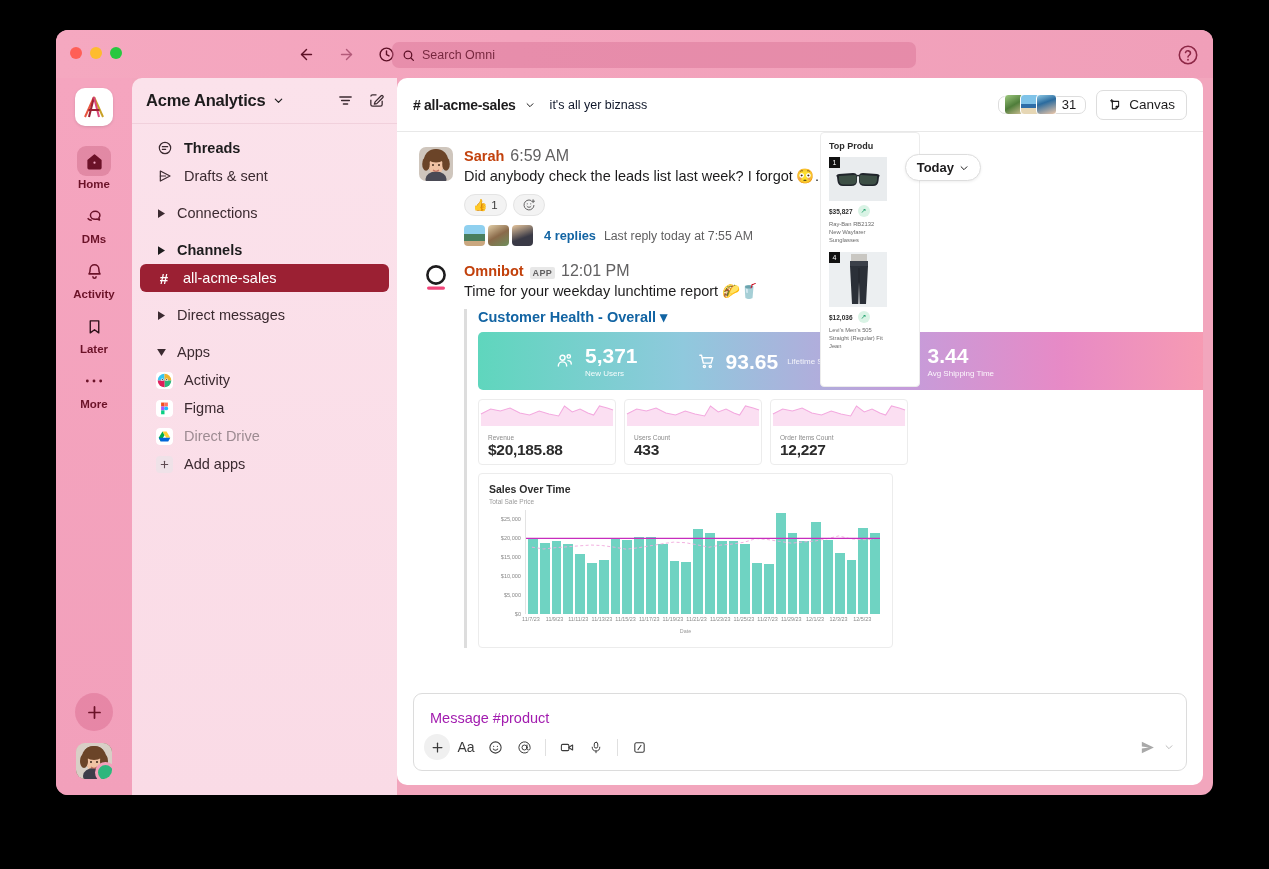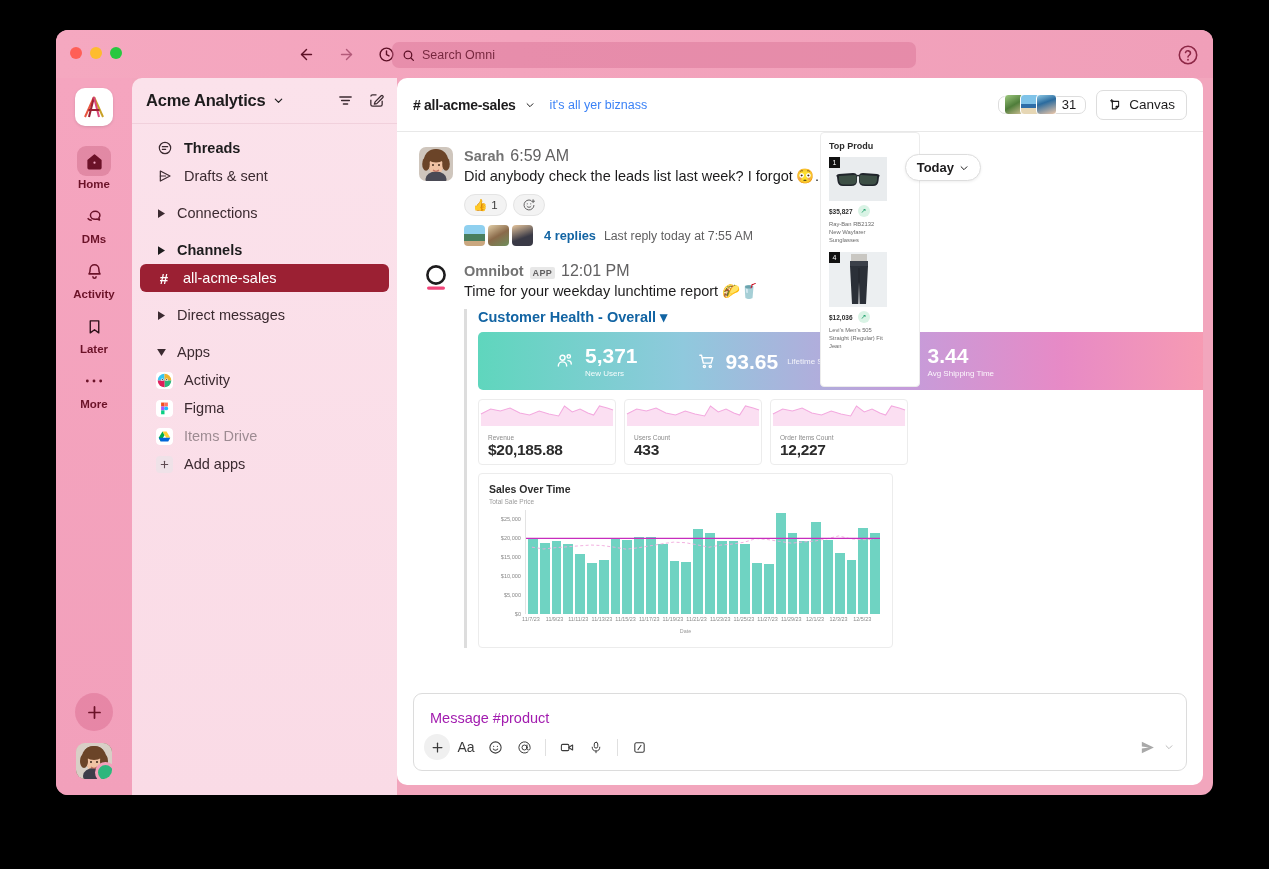--- a/index.html
+++ b/index.html
@@ -125,21 +125,21 @@
   
   .main {
     position: absolute; left: 341px; top: 48px; right: 10px; bottom: 10px;
     background: #fff; border-radius: 10px 10px 10px 10px; overflow: hidden;
   }
   .ch-head {
     height: 54px; display: flex; align-items: center; gap: 9px;
     padding: 0 16px; border-bottom: 1px solid #e8e8e8;
   }
   .ch-title { font-size: 14px; font-weight: 700; color: #1d1c1d; letter-spacing: -.3px; }
-  .ch-topic { font-size: 12.5px; color: #3b82f6; margin-left: 6px; }
+  .ch-topic { font-size: 12.5px; color: #0f172a; margin-left: 6px; }
   .ch-right { margin-left: auto; display: flex; gap: 10px; align-items: center; }
   .members-pill {
     height: 18px; border: 1px solid #ddd; border-radius: 7px;
     display: flex; align-items: center; gap: 5px; padding: 0 9px 0 5px; cursor: pointer;
   }
   .mini-avs { display: flex; }
   .mini-av { width: 21px; height: 21px; border-radius: 4px; border: 1.5px solid #fff; margin-left: -5px; }
   .mini-av:first-child { margin-left: 0; }
   .mcount { font-size: 13px; color: #1d1c1d; font-weight: 500; }
   .canvas-btn {
@@ -154,21 +154,21 @@
     position: absolute; right: 222px; top: 22px; z-index: 5;
     height: 27px; background: #fff; border: 1px solid #ddd; border-radius: 14px;
     display: flex; align-items: center; gap: 5px; padding: 0 11px;
     font-size: 13px; font-weight: 700; color: #1d1c1d; cursor: pointer;
     box-shadow: 0 1px 3px rgba(0,0,0,.07);
   }
   .msg { display: flex; gap: 11px; padding: 5px 16px 2px 22px; }
   .av { width: 34px; height: 34px; border-radius: 7px; flex-shrink: 0; overflow: hidden; position: relative; }
   .mbody { flex: 1; min-width: 0; }
   .mline1 { display: flex; align-items: baseline; gap: 6px; }
-  .mname { font-size: 14.5px; font-weight: 700; color: #737373; }
+  .mname { font-size: 14.5px; font-weight: 700; color: #c2410c; }
   .badge-app {
     font-size: 9px; font-weight: 700; color: #616061; background: #e8e8e8;
     border-radius: 2px; padding: 1px 3px; letter-spacing: .3px;
   }
   .mtime { font-size: 16px; color: #616061; }
   .mtext { font-size: 14.5px; color: #1d1c1d; margin-top: 1px; line-height: 21px; }
   .reactions { display: flex; gap: 6px; margin-top: 7px; }
   .reaction {
     height: 22px; background: #f3f3f3; border: 1px solid #e4e4e4; border-radius: 11px;
     display: flex; align-items: center; gap: 4px; padding: 0 8px; font-size: 11.5px;
@@ -518,21 +518,21 @@
 
       <div class="sb-row muted">
         <span class="appico">
           <svg viewBox="0 0 20 20" width="17" height="17">
             <rect width="20" height="20" rx="4" fill="#fff"></rect>
             <path d="M7.6 4h4.8l4.4 7.6h-4.8z" fill="#ffcf32"></path>
             <path d="M7.6 4 3.2 11.6 5.6 16l4.4-7.6z" fill="#00ac47"></path>
             <path d="M3.2 11.6h13.6L14.4 16H5.6z" fill="#0066da"></path>
           </svg>
         </span>
-        <span class="lbl">Items Drive</span>
+        <span class="lbl">Direct Drive</span>
       </div>
 
       <div class="sb-row">
         <span class="appico" style="background:#efe2e8;display:flex;align-items:center;justify-content:center;">
           <svg width="11" height="11" viewBox="0 0 24 24" stroke="#5e4a51" stroke-width="2.4" stroke-linecap="round">
               <line x1="12" y1="5" x2="12" y2="19"></line>
               <line x1="5" y1="12" x2="19" y2="12"></line>
             </svg>
         </span>
         <span class="lbl">Add apps</span>

